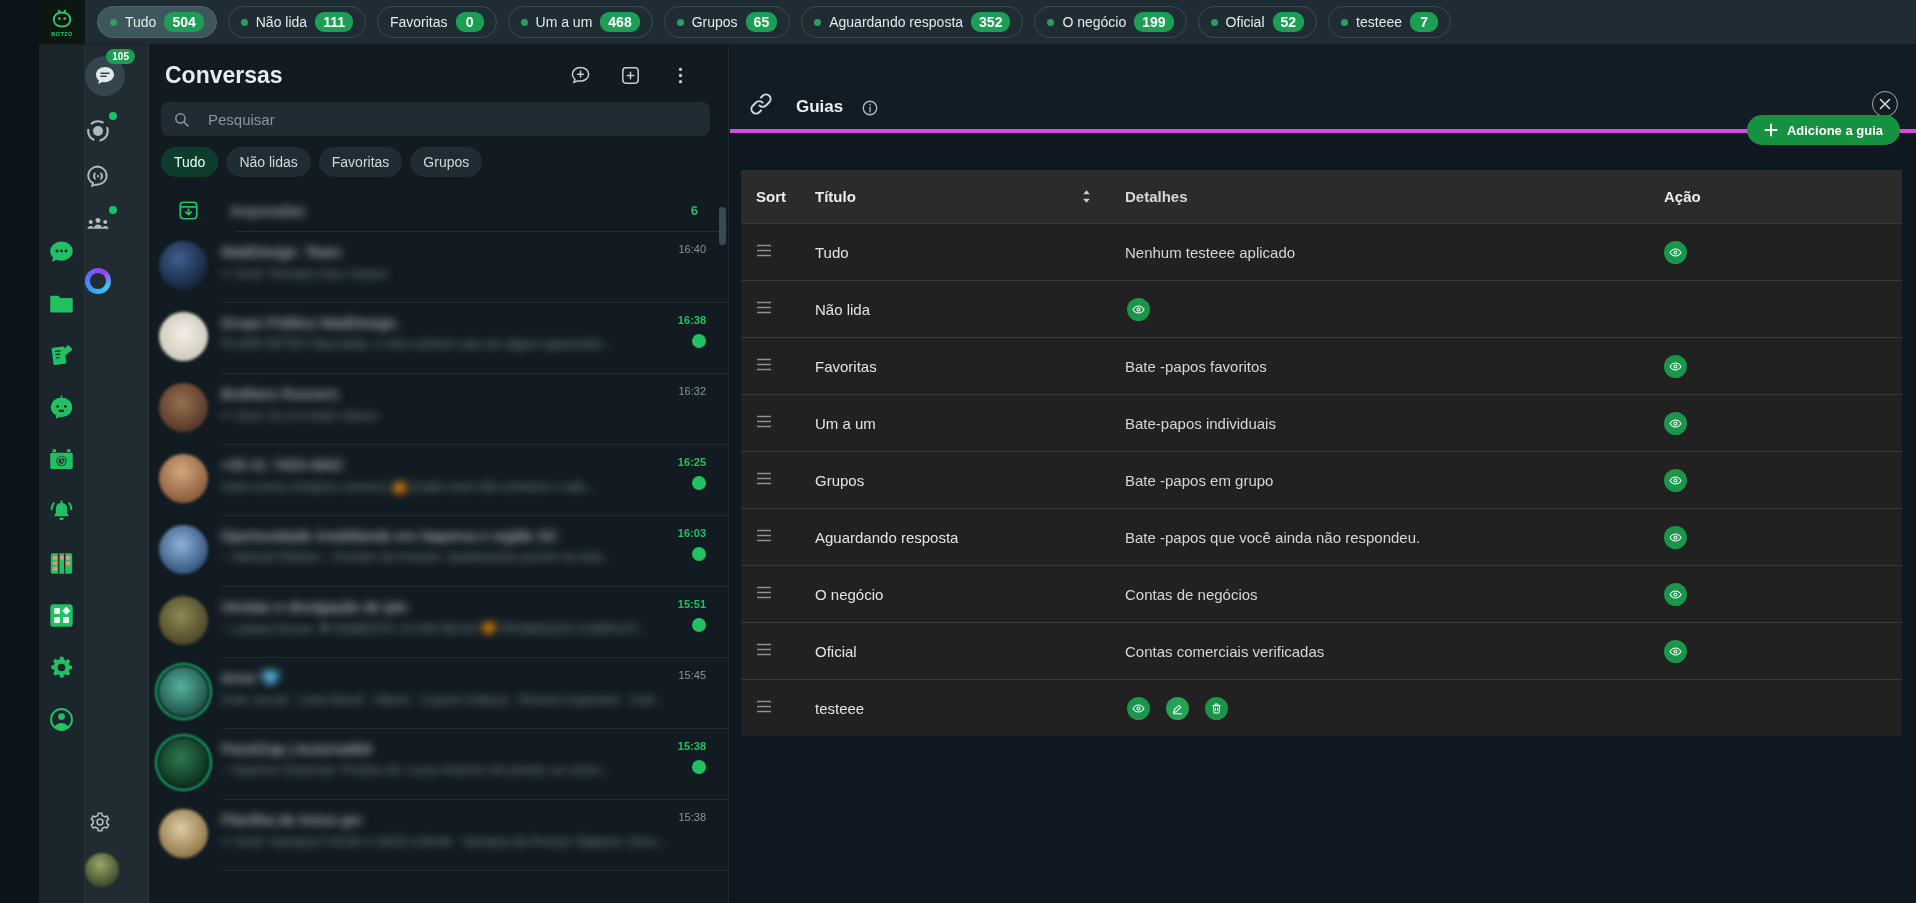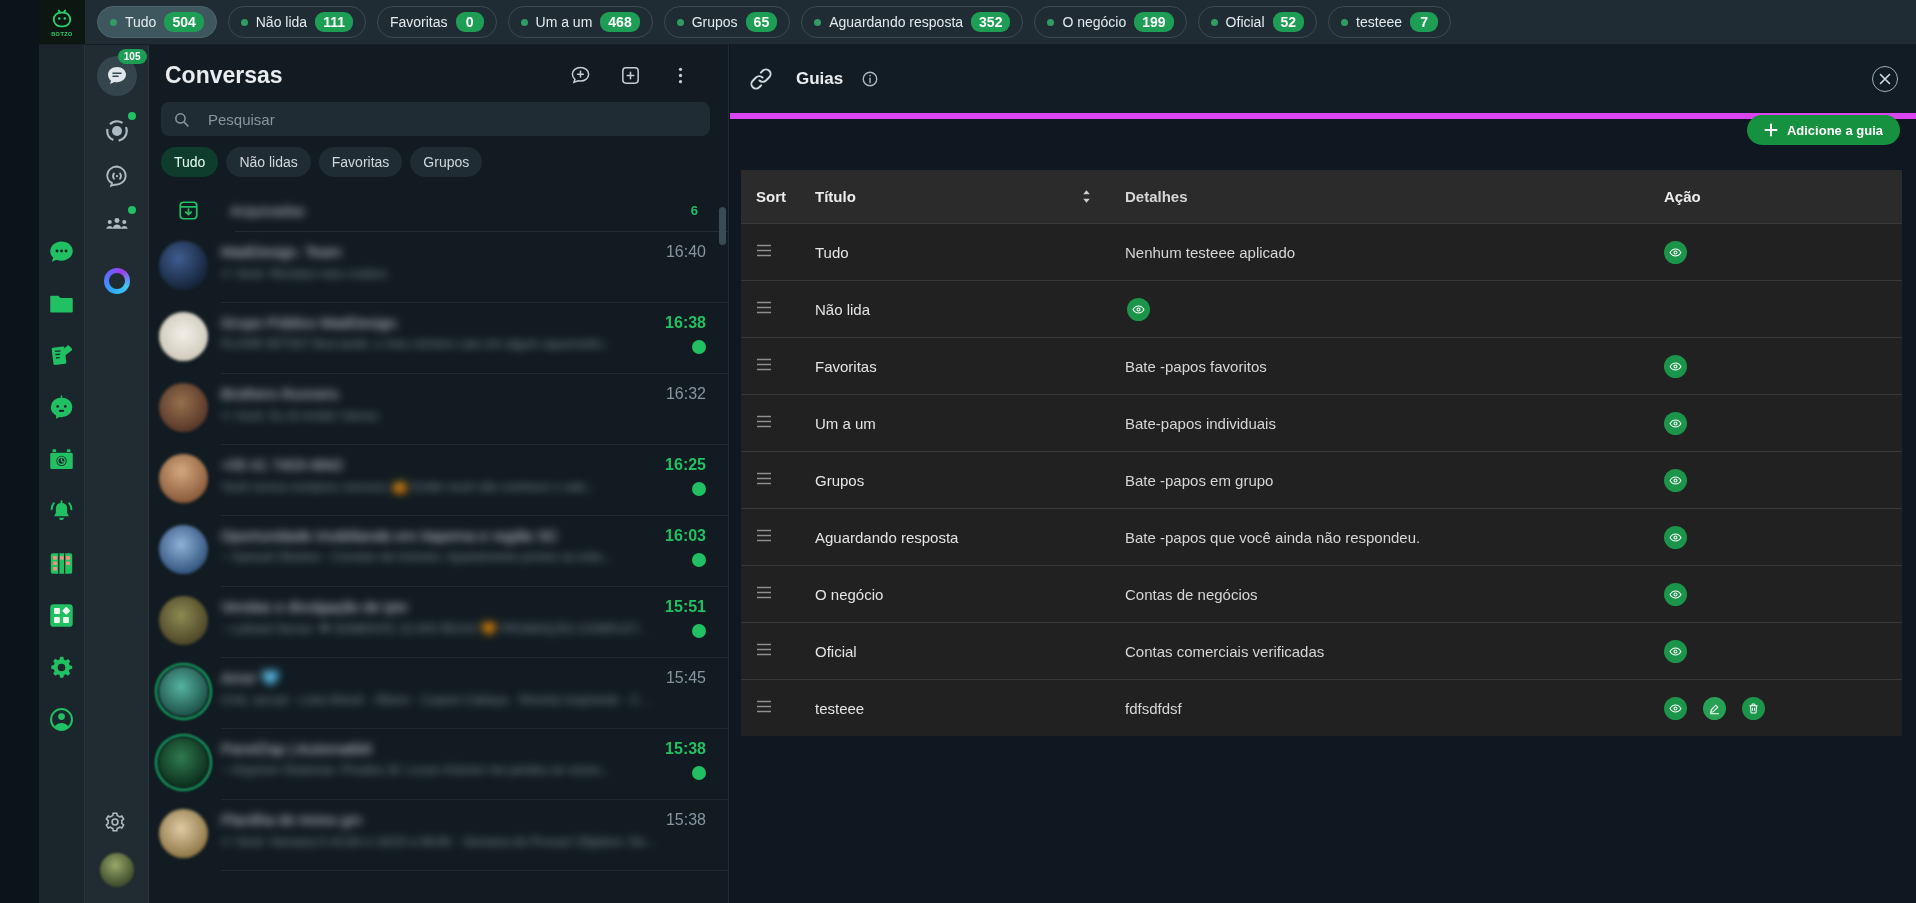--- a/index.html
+++ b/index.html
@@ -17,21 +17,21 @@
   .tab.active{background:#3e565e;border-color:#4d646d;}
   .tab .dot{width:7px;height:7px;border-radius:50%;background:#2f9c62;flex:none;}
   .tab .count{background:#1d9e54;color:#fff;font-size:14px;font-weight:bold;padding:2px 8px;border-radius:9px;min-width:12px;text-align:center;}
 
   
   .rail-green{position:absolute;left:0;top:44px;bottom:0;width:46px;background:#1b252c;border-right:1px solid #27333b;display:flex;flex-direction:column;align-items:center;padding-top:194px;gap:25px;box-sizing:border-box;color:#21c063;}
   .rail-green .ric{width:27px;height:27px;cursor:pointer;}
   .rail-green svg{width:27px;height:27px;display:block;}
 
   
-  .rail-gray{position:absolute;left:46px;top:44px;bottom:0;width:64px;background:#202b32;border-right:1px solid #2a3740;display:flex;flex-direction:column;align-items:center;padding:12px 0 16px;box-sizing:border-box;color:#aebac1;}
+  .rail-gray{position:absolute;left:46px;top:44px;bottom:0;width:64px;background:#202b32;border-right:1px solid #2a3740;display:flex;flex-direction:column;align-items:flex-start;padding:12px 0 16px;box-sizing:border-box;color:#aebac1;}
   .gchat-btn{width:40px;height:40px;border-radius:50%;background:#35454e;display:flex;align-items:center;justify-content:center;position:relative;cursor:pointer;}
   .gchat-btn svg{width:24px;height:24px;color:#dfe7ea;}
   .gbadge{position:absolute;top:-7px;right:-10px;background:#1d9e54;color:#fff;font-size:10px;font-weight:bold;border-radius:9px;padding:2px 6px;}
   .gic{width:26px;height:26px;position:relative;cursor:pointer;}
   .gic svg{width:26px;height:26px;display:block;}
   .gdot{position:absolute;top:-6px;right:-6px;width:8px;height:8px;border-radius:50%;background:#21c063;}
   .m-status{margin-top:22px;} .m-chan{margin-top:19px;} .m-comm{margin-top:23px;} .m-meta{margin-top:30px;}
   .meta-ring{width:26px;height:26px;border-radius:50%;background:conic-gradient(from 210deg,#2ea6ff,#5f6bfa,#a03cf0,#41c7f0,#2ea6ff);position:relative;cursor:pointer;}
   .meta-ring::after{content:"";position:absolute;inset:5px;border-radius:50%;background:#202b32;}
   .rail-bottom{margin-top:auto;display:flex;flex-direction:column;align-items:center;gap:16px;}
@@ -60,29 +60,29 @@
 
   .chat-list{position:relative;}
   .chat-item{height:71px;display:flex;padding:9px 22px 0 10px;box-sizing:border-box;position:relative;cursor:pointer;}
   .chat-item::after{content:"";position:absolute;left:72px;right:0;bottom:0;height:1px;background:rgba(134,150,160,.13);}
   .avatar{width:49px;height:49px;border-radius:50%;flex:none;background:var(--av,#444);filter:blur(1.5px);}
   .chat-item.ring .avatar{box-shadow:0 0 0 2px #111b21,0 0 0 4px #14b269;filter:blur(1px);}
   .chat-mid{flex:1;min-width:0;margin-left:13px;padding-top:2px;}
   .chat-name{font-size:15px;color:#e9edef;white-space:nowrap;overflow:hidden;text-overflow:ellipsis;}
   .chat-prev{font-size:12.5px;color:#8696a0;margin-top:6px;white-space:nowrap;overflow:hidden;text-overflow:ellipsis;}
   .chat-meta{display:flex;flex-direction:column;align-items:flex-end;flex:none;margin-left:8px;padding-top:2px;}
-  .chat-time{font-size:16px;color:#8696a0;}
+  .chat-time{font-size:11px;color:#8696a0;}
   .chat-item.unread .chat-time{color:#21c063;font-weight:bold;}
   .chat-badge{width:14px;height:14px;border-radius:50%;background:#21c063;margin-top:8px;display:none;}
   .chat-item.unread .chat-badge{display:block;}
   .scroll-thumb{position:absolute;right:2px;top:163px;width:7px;height:38px;border-radius:4px;background:#3b4b55;cursor:pointer;}
 
   
   .guias{position:absolute;left:691px;top:44px;right:0;bottom:0;background:#0f1821;}
-  .guias-head{height:61px;background:#121c24;border-bottom:6px solid #d946ef;display:flex;align-items:center;padding:4px 18px;}
+  .guias-head{height:61px;background:#121c24;border-bottom:4px solid #d946ef;display:flex;align-items:flex-end;padding:12px 18px;}
   .guias-head .link-ic{width:26px;height:26px;color:#cfd9de;}
   .guias-title{margin-left:22px;font-size:17px;font-weight:bold;color:#e9edef;}
   .info-ic{width:18px;height:18px;margin-left:18px;color:#aebac1;cursor:pointer;}
   .close-btn{margin-left:auto;width:24px;height:24px;border-radius:50%;border:1px solid #9fadb5;color:#d6dde1;display:flex;align-items:center;justify-content:center;cursor:pointer;}
   .close-btn svg{width:12px;height:12px;}
   .add-btn{position:absolute;right:16px;top:71px;height:30px;border-radius:15px;background:#16913f;color:#fff;font-size:13px;font-weight:bold;display:flex;align-items:center;gap:9px;padding:0 17px;cursor:pointer;border:0;font-family:inherit;}
   .add-btn svg{width:14px;height:14px;}
 
   .gtable{position:absolute;left:11px;right:14px;top:126px;}
   .g-row{display:grid;grid-template-columns:64px 310px 1fr 250px;align-items:center;background:#212121;border-top:1px solid #383838;height:56px;}
@@ -631,21 +631,20 @@
           </span>
       </div>
 
       <div class="g-row">
         <span class="g-cell-sort"><svg class="drag-handle" viewBox="0 0 16 13" fill="none" stroke="currentColor" stroke-width="1.6">
               <path d="M1 1.5h14M1 6.5h14M1 11.5h14"></path>
             </svg></span>
         <span class="g-cell-title">
             <span>testeee</span>
           </span>
-        <span class="g-cell-details">fdfsdfdsf</span>
         <span class="g-cell-action">
           <button class="act-btn">
               <svg viewBox="0 0 24 24" fill="none" stroke="currentColor" stroke-width="2">
                 <path d="M2 12s3.6-6.5 10-6.5S22 12 22 12s-3.6 6.5-10 6.5S2 12 2 12z"></path>
                 <circle cx="12" cy="12" r="2.8"></circle>
               </svg>
             </button>
           <button class="act-btn edit">
               <svg viewBox="0 0 24 24" fill="none" stroke="currentColor" stroke-width="1.9">
                 <path d="M14.5 6l3.5 3.5L9.5 18 5 19l1-4.5z"></path>

